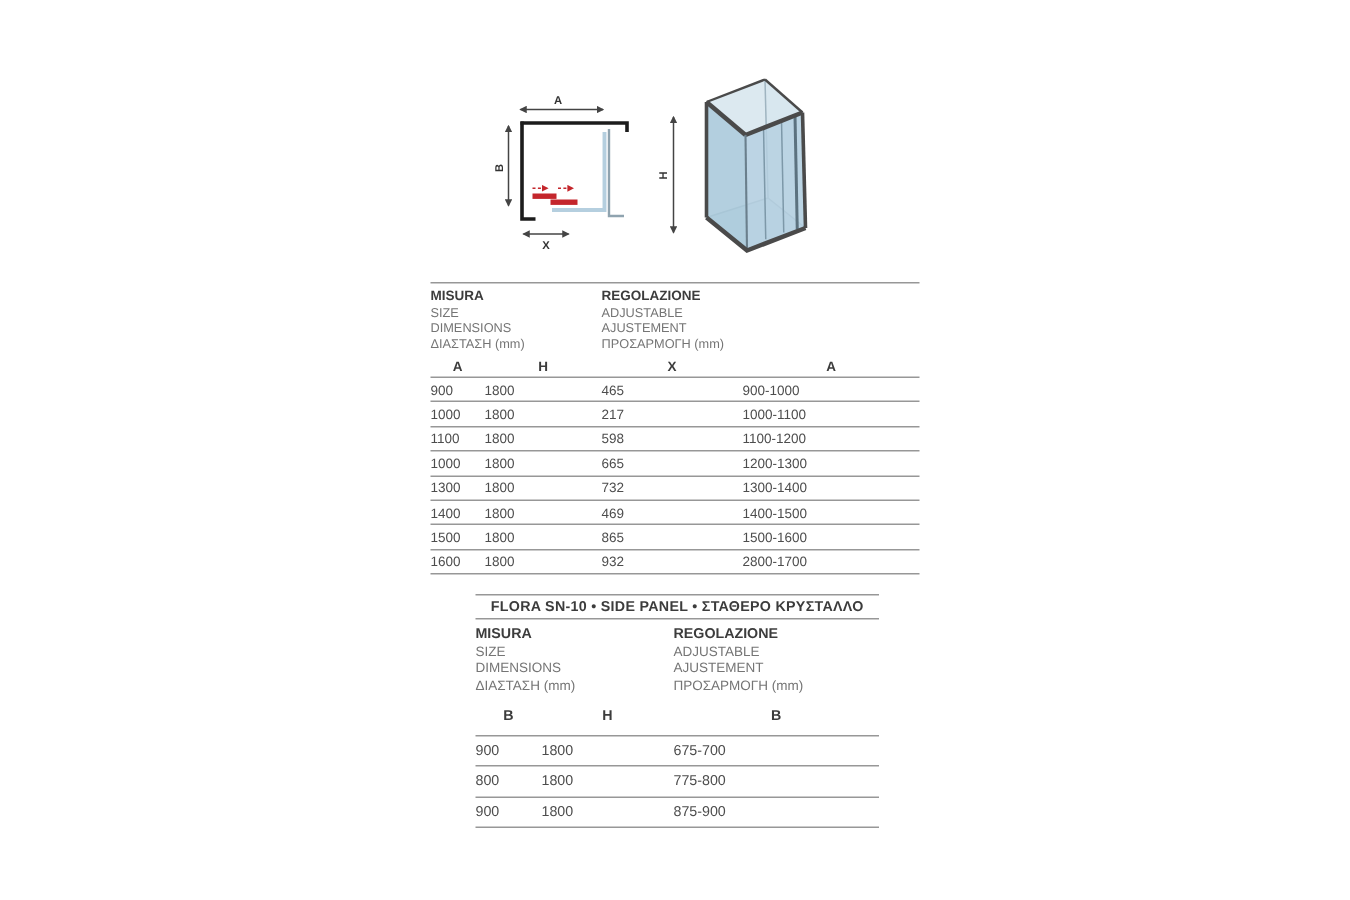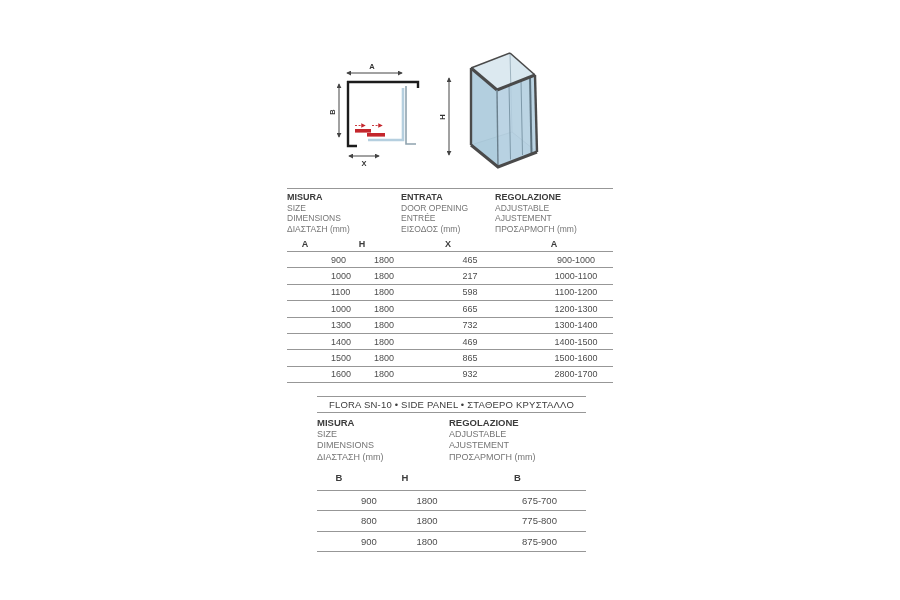--- a/index.html
+++ b/index.html
@@ -22,25 +22,25 @@
   .t1{position:absolute;left:287px;top:188px;width:326px;border-top:1px solid var(--rule);}
   .t1-header{display:grid;grid-template-columns:114px 94px 118px;padding:3px 0 2px 0;}
   .hgroup{text-align:left;}
   .hgroup .l0{font-size:9px;font-weight:bold;color:var(--dark);line-height:10.5px;}
   .hgroup .ln{font-size:8.5px;color:var(--gray);line-height:10.5px;}
   .t1-sub{display:grid;grid-template-columns:36px 78px 94px 118px;height:15px;align-items:center;}
   .t1-sub div{text-align:center;font-size:9px;font-weight:bold;color:var(--dark);}
   .t1-rows .t-row{display:grid;grid-template-columns:36px 78px 94px 118px;height:16.4px;border-top:1px solid var(--rule);align-items:center;}
   .t1-rows .t-row:first-child{border-top:1px solid var(--rule);}
   .t1-rows{border-bottom:1px solid var(--rule);}
-  .t-row div{text-align:center;font-size:9px;color:var(--data);margin-left:44px;}
+  .t-row div{font-size:9px;color:var(--data);}
 
   
   .t2{position:absolute;left:317px;top:396px;width:269px;border-top:1px solid var(--rule);}
-  .t2-title{height:16px;line-height:16px;text-align:center;font-size:9.5px;font-weight:normal;color:var(--dark);border-bottom:1px solid var(--rule);letter-spacing:.2px;}
+  .t2-title{height:16px;line-height:16px;text-align:center;font-size:9.5px;font-weight:bold;color:var(--dark);border-bottom:1px solid var(--rule);letter-spacing:.2px;}
   .t2-header{display:grid;grid-template-columns:132px 137px;padding:4px 0 2px 0;}
   .t2 .hgroup .l0{font-size:9.5px;line-height:11.5px;}
   .t2 .hgroup .ln{font-size:9px;line-height:11.5px;}
   .t2-sub{display:grid;grid-template-columns:44px 88px 137px;height:25px;align-items:center;}
   .t2-sub div{text-align:center;font-size:9.5px;font-weight:bold;color:var(--dark);}
   .t2-rows .t-row{display:grid;grid-template-columns:44px 88px 137px;height:20.3px;border-top:1px solid var(--rule);align-items:center;}
   .t2-rows{border-bottom:1px solid var(--rule);}
   .t2-rows .t-row div{font-size:9.5px;}
 </style>
 </head>
@@ -114,26 +114,20 @@
 
   <div class="t1">
     <div class="t1-header">
       <div class="hgroup">
         <div class="l0">MISURA</div>
         <div class="ln">SIZE</div>
         <div class="ln">DIMENSIONS</div>
         <div class="ln">ΔΙΑΣΤΑΣΗ (mm)</div>
       </div>
       <div class="hgroup">
-        <div class="l0">ENTRATA</div>
-        <div class="ln">DOOR OPENING</div>
-        <div class="ln">ENTRÉE</div>
-        <div class="ln">ΕΙΣΟΔΟΣ (mm)</div>
-      </div>
-      <div class="hgroup">
         <div class="l0">REGOLAZIONE</div>
         <div class="ln">ADJUSTABLE</div>
         <div class="ln">AJUSTEMENT</div>
         <div class="ln">ΠΡΟΣΑΡΜΟΓΗ (mm)</div>
       </div>
     </div>
     <div class="t1-sub">
       <div>A</div>
       <div>H</div>
       <div>X</div>

